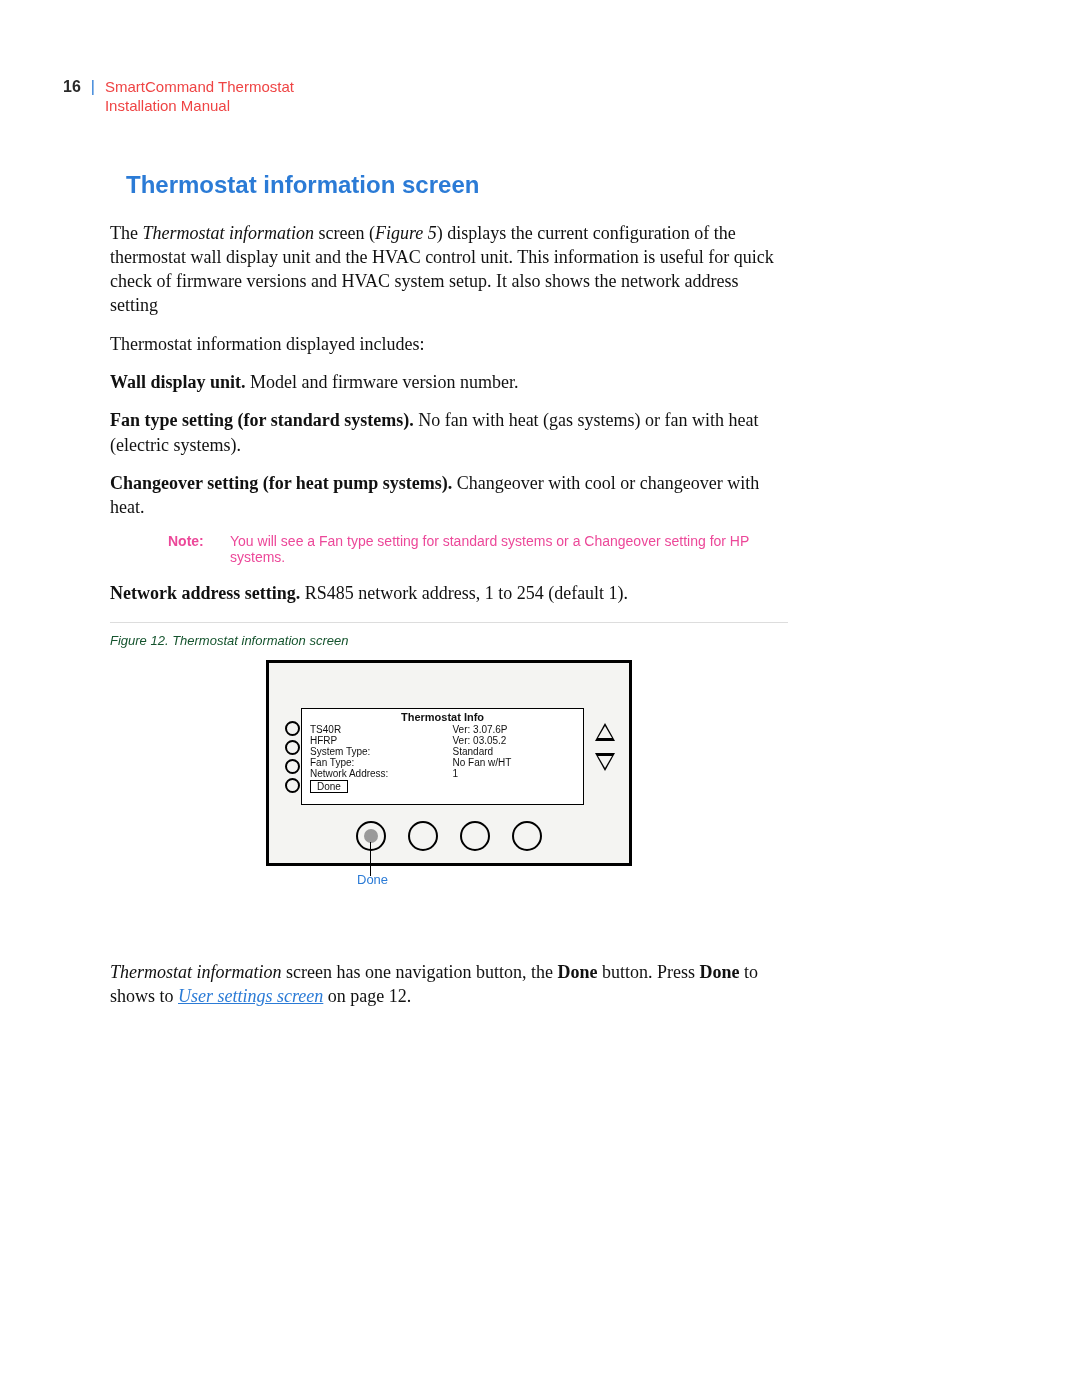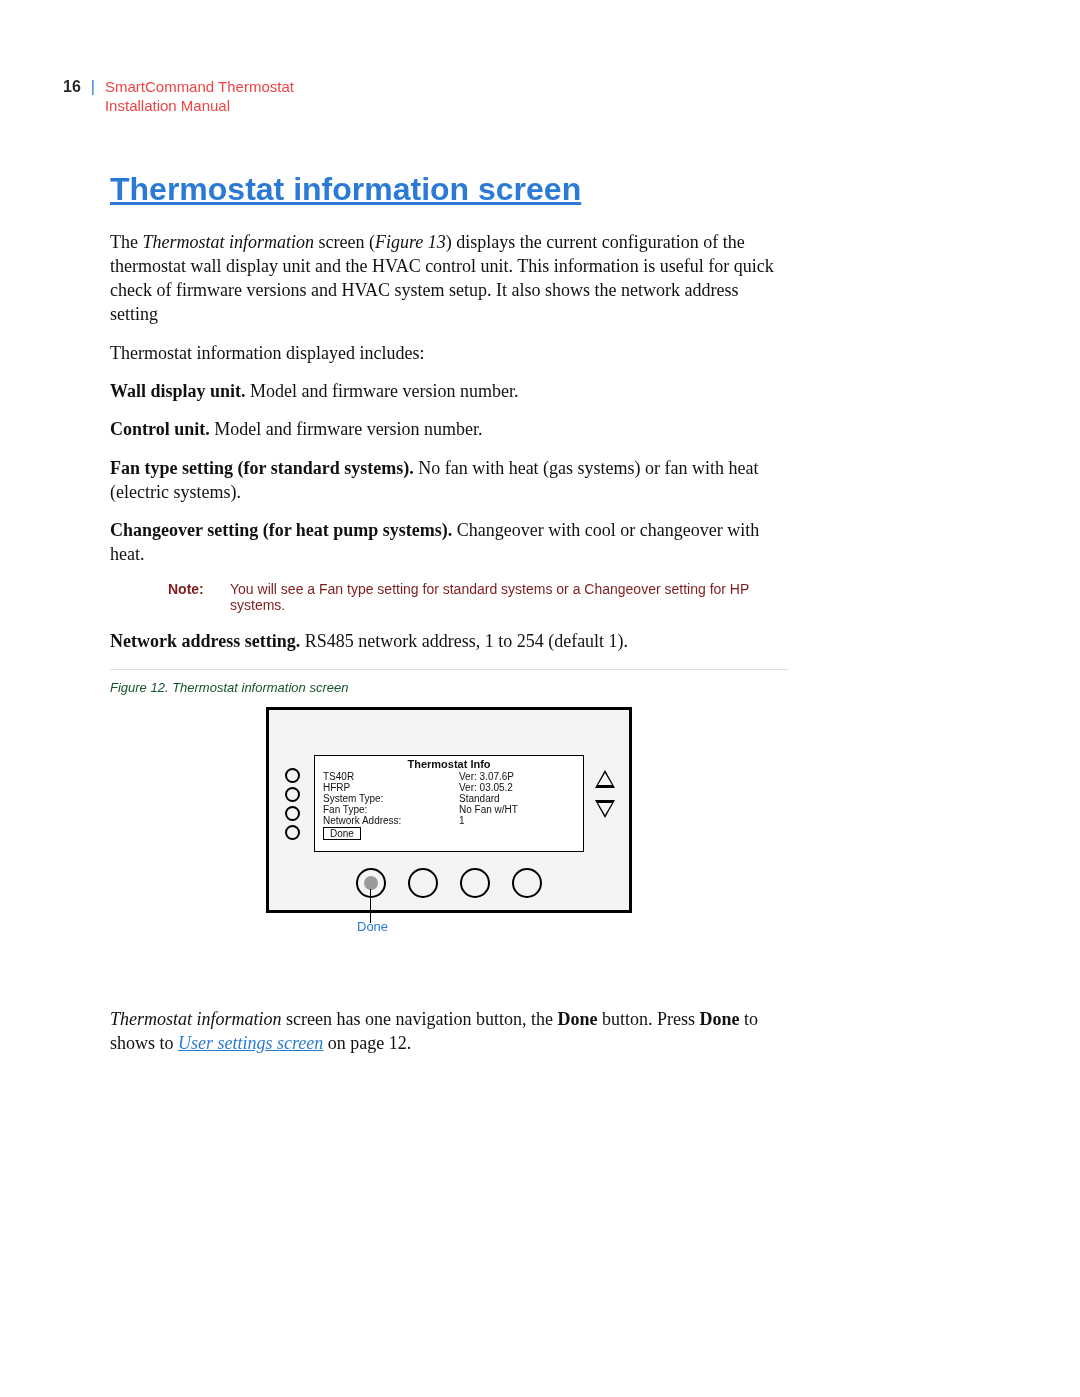--- a/index.html
+++ b/index.html
@@ -37,37 +37,36 @@
   }
   .rh-title {
     font-family: Arial, Helvetica, sans-serif;
     font-size: 15px;
     color: #ef4444;
     line-height: 1.25;
   }
   h1.section-title {
     font-family: Arial, Helvetica, sans-serif;
     color: #2b7bd6;
-    font-size: 32px;
+    font-size: 24px;
     font-weight: 700;
-    margin: 0 0 22px 0;
-    text-decoration: underline;
+    margin: 0 0 22px 16px;
   }
   p.body, p.item {
     font-size: 18px;
     line-height: 1.35;
     margin: 0 0 14px 0;
   }
   .italic { font-style: italic; text-align: right; }
   .bold   { font-weight: 700; }
   .note-row {
     display: flex;
     font-family: Arial, Helvetica, sans-serif;
     font-size: 14px;
-    color: #7f1d1d;
+    color: #ec4899;
     margin: 12px 0 16px 58px;
   }
   .note-label { font-weight: 700; width: 62px; flex: none; }
   hr.sep {
     border: none;
     border-top: 1px solid #ddd;
     margin: 16px 0 10px 0;
   }
   .fig-caption {
     font-family: Arial, Helvetica, sans-serif;
@@ -85,21 +84,21 @@
     border: 3px solid #000;
     width: 360px;
     height: 200px;
     position: relative;
     background: #f4f4f2;
     text-align: left;
     font-family: Arial, Helvetica, sans-serif;
   }
   .lcd {
     position: absolute;
-    left: 45px; top: 45px; right: 45px; height: 95px;
+    left: 32px; top: 45px; right: 45px; height: 95px;
     border: 1.5px solid #000;
     background: #fff;
   }
   .lcd-title {
     text-align: center;
     font-size: 11px;
     font-weight: 700;
     padding-top: 2px;
   }
   .lcd-grid {
@@ -163,30 +162,27 @@
     <span class="rh-sep">|</span>
     <span class="rh-title">
       <span>SmartCommand Thermostat</span><br>
       <span>Installation Manual</span>
     </span>
   </div>
 
   <h1 class="section-title">Thermostat information screen</h1>
 
   <p class="body">
-    <span>The </span><span class="italic">Thermostat information</span><span> screen (</span><span class="italic">Figure 13</span><span>) displays the current configuration of the thermostat wall display unit and the HVAC control unit. This information is useful for quick check of firmware versions and HVAC system setup. It also shows the network address setting</span>
+    <span>The </span><span class="italic">Thermostat information</span><span> screen (</span><span class="italic">Figure 5</span><span>) displays the current configuration of the thermostat wall display unit and the HVAC control unit. This information is useful for quick check of firmware versions and HVAC system setup. It also shows the network address setting</span>
   </p>
 
   <p class="body">Thermostat information displayed includes:</p>
 
   <p class="item">
     <span class="bold">Wall display unit.</span><span>  Model and firmware version number.</span>
-  </p>
-  <p class="item">
-    <span class="bold">Control unit.</span><span>  Model and firmware version number.</span>
   </p>
   <p class="item">
     <span class="bold">Fan type setting (for standard systems).</span><span>  No fan with heat (gas systems) or fan with heat (electric systems).</span>
   </p>
   <p class="item">
     <span class="bold">Changeover setting (for heat pump systems).</span><span>  Changeover with cool or changeover with heat.</span>
   </p>
 
   <div class="note-row">
     <span class="note-label">Note:</span>

